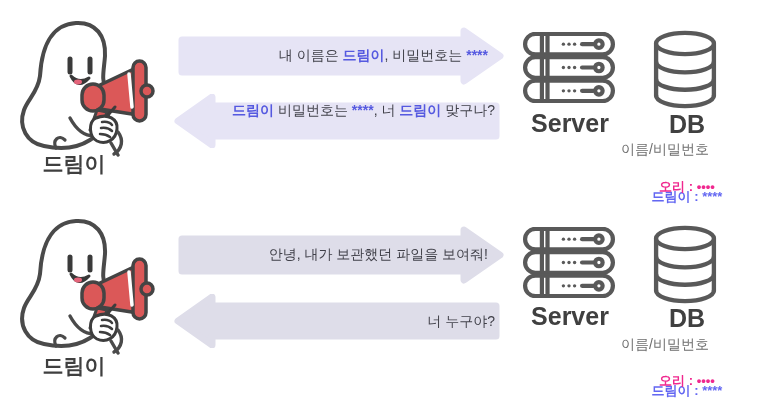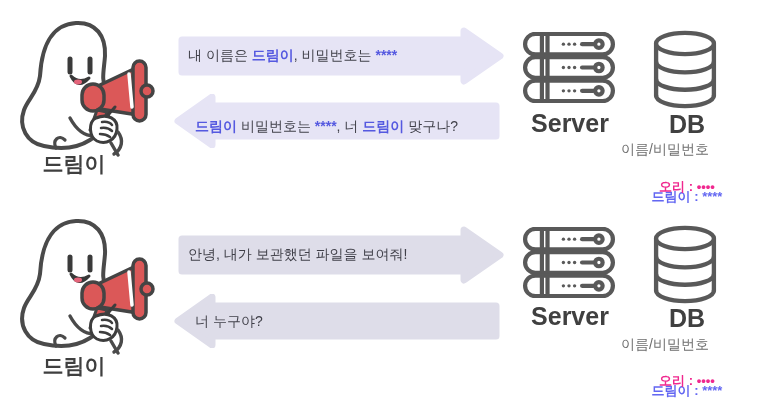--- a/index.html
+++ b/index.html
@@ -13,21 +13,21 @@
   }
   .icon { position: absolute; display: block; }
 
   
   .arrow-poly-top  { fill: var(--arrow-top);    stroke: var(--arrow-top);    stroke-width: 7; stroke-linejoin: round; }
   .arrow-poly-bot  { fill: var(--arrow-bottom); stroke: var(--arrow-bottom); stroke-width: 7; stroke-linejoin: round; }
 
   .msg {
     position: absolute;
     width: 300px;
-    text-align: left;
+    text-align: right;
     font-size: 14px;
     color: var(--text-dark);
     white-space: nowrap;
   }
   .seg-dark { color: var(--text-dark); }
   .seg-blue { color: var(--accent-blue); font-weight: 700; }
 
   .actor-label {
     position: absolute;
     width: 120px;
@@ -149,21 +149,21 @@
   <div class="actor-label" style="left:14px;top:150px">드림이</div>
 
   <svg class="icon" style="left:176px;top:27px" width="332" height="58" viewBox="0 0 332 58">
     <polygon class="arrow-poly-top" points="6,13 288,13 288,4 324,29 288,54 288,45 6,45"></polygon>
   </svg>
   <div class="msg" style="left:188px;top:47px"><span class="seg-dark">내 이름은 </span><span class="seg-blue">드림이</span><span class="seg-dark">, 비밀번호는 </span><span class="seg-blue">****</span></div>
 
   <svg class="icon" style="left:172px;top:94px" width="330" height="54" viewBox="0 0 330 54">
     <polygon class="arrow-poly-top" points="6,27 40,3 40,12 324,12 324,42 40,42 40,51"></polygon>
   </svg>
-  <div class="msg" style="left:195px;top:118px"><span class="seg-blue">드림이</span><span class="seg-dark"> 비밀번호는 </span><span class="seg-blue">****</span><span class="seg-dark">, 너 </span><span class="seg-blue">드림이</span><span class="seg-dark"> 맞구나?</span></div>
+  <div class="msg" style="left:195px;top:102px"><span class="seg-blue">드림이</span><span class="seg-dark"> 비밀번호는 </span><span class="seg-blue">****</span><span class="seg-dark">, 너 </span><span class="seg-blue">드림이</span><span class="seg-dark"> 맞구나?</span></div>
 
   <svg class="icon" style="left:522px;top:32px" width="94" height="71">
       <use href="#sym-server"></use>
     </svg>
   <div class="big-label server-label" style="top:109px">Server</div>
 
   <svg class="icon" style="left:650px;top:30px" width="70" height="79">
       <use href="#sym-db"></use>
     </svg>
   <div class="big-label db-label" style="top:110px">DB</div>

